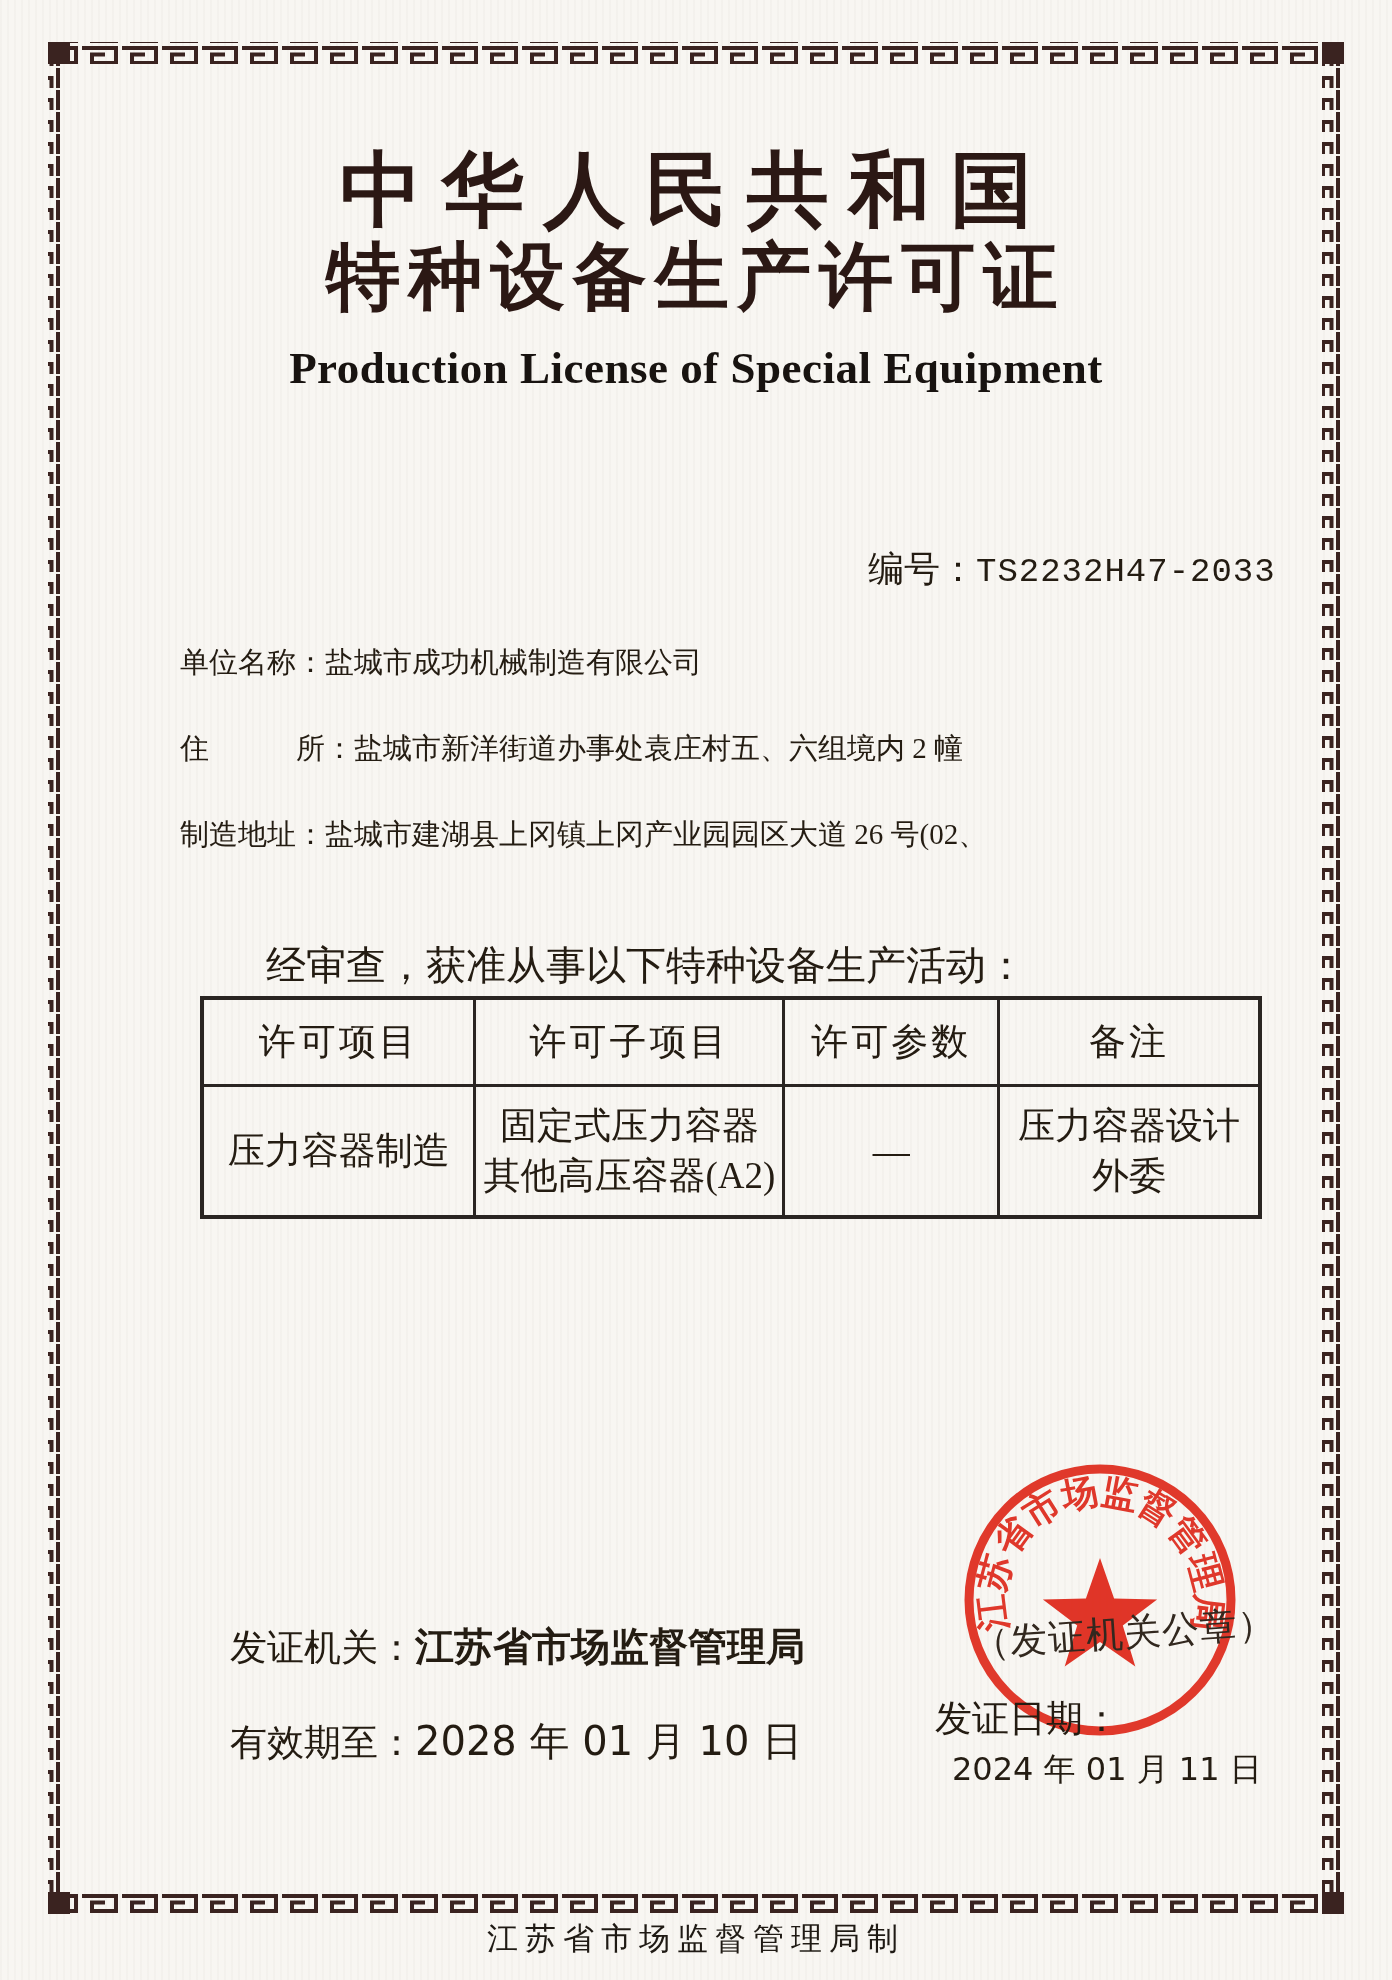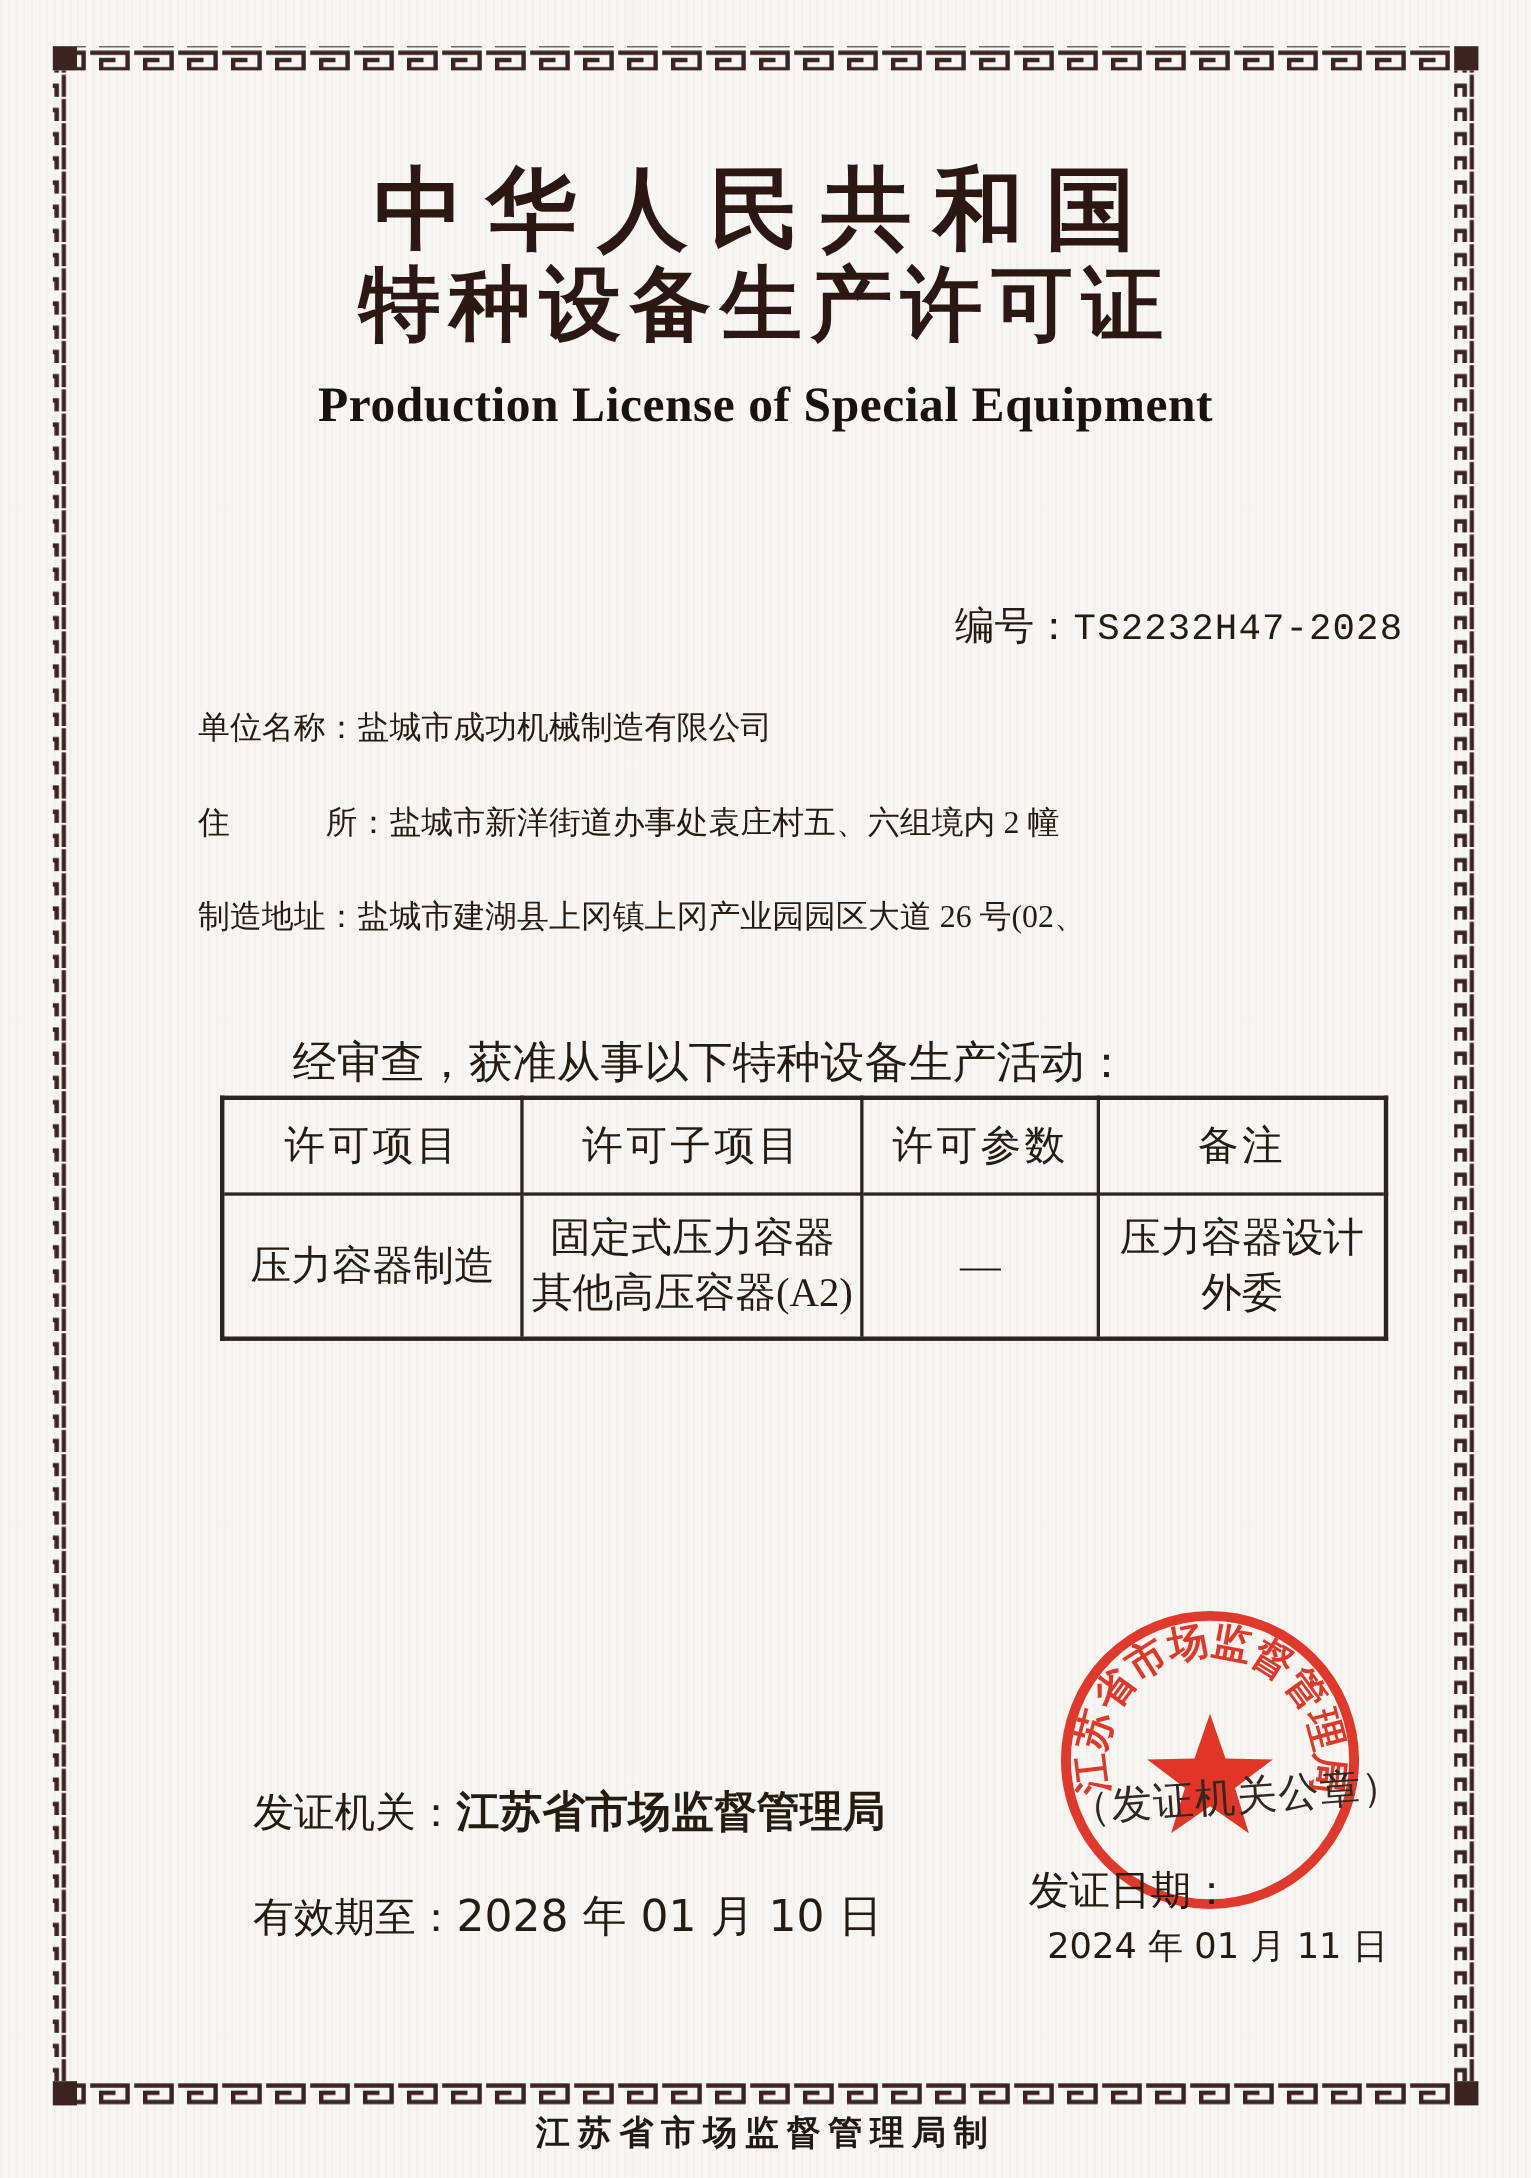--- a/index.html
+++ b/index.html
@@ -7,21 +7,21 @@
     position:relative;
     width:1392px;height:1980px;
     margin:0 auto;
     background:#f8f6f2;
     background-image:repeating-linear-gradient(90deg, rgba(120,110,95,0.035) 0 2px, rgba(0,0,0,0) 2px 7px);
     overflow:hidden;
     font-family:"Liberation Serif","DejaVu Serif",serif;
     color:#241c12;
   }
   .abs{position:absolute;}
-  .center{left:0;width:100%;text-align:center;font-weight:bold;}
+  .center{left:0;width:100%;text-align:center;}
   
   .title-cn-1{top:136px;font-size:82px;font-weight:bold;letter-spacing:0.24em;color:#2b1814;
               font-family:"Liberation Sans","DejaVu Sans",sans-serif;}
   .title-cn-2{top:228px;font-size:74px;font-weight:bold;letter-spacing:0.11em;color:#2b1814;
               font-family:Liberation Mono, monospace;}
   .title-en{font-size:45px;font-weight:bold;color:#181310;letter-spacing:0.5px;
             font-family:"Liberation Serif","DejaVu Serif",serif;}
   .title-en-1{top:342px;text-align:center;}
   .title-en-2{top:396px;}
   
@@ -88,21 +88,21 @@
     <rect x="1322" y="42" width="22" height="22" fill="#3a2320"></rect>
     <rect x="48" y="1892" width="22" height="22" fill="#3a2320"></rect>
     <rect x="1322" y="1892" width="22" height="22" fill="#3a2320"></rect>
   </svg>
 
   <div class="abs center txt title-cn-1">中华人民共和国</div>
   <div class="abs center txt title-cn-2">特种设备生产许可证</div>
   <div class="abs center txt title-en title-en-1">Production License of Special Equipment</div>
 
   <div class="abs txt license-no">
-    <span>编号：</span><span class="val">TS2232H47-2028</span>
+    <span>编号：</span><span class="val">TS2232H47-2033</span>
   </div>
 
   <div class="abs txt info-line il-0">
     <span>单位名称：</span><span>盐城市成功机械制造有限公司</span>
   </div>
   <div class="abs txt info-line il-1">
     <span>住　　　所：</span><span>盐城市新洋街道办事处袁庄村五、六组境内 2 幢</span>
   </div>
   <div class="abs txt info-line il-2">
     <span>制造地址：</span><span>盐城市建湖县上冈镇上冈产业园园区大道 26 号(02、</span>

